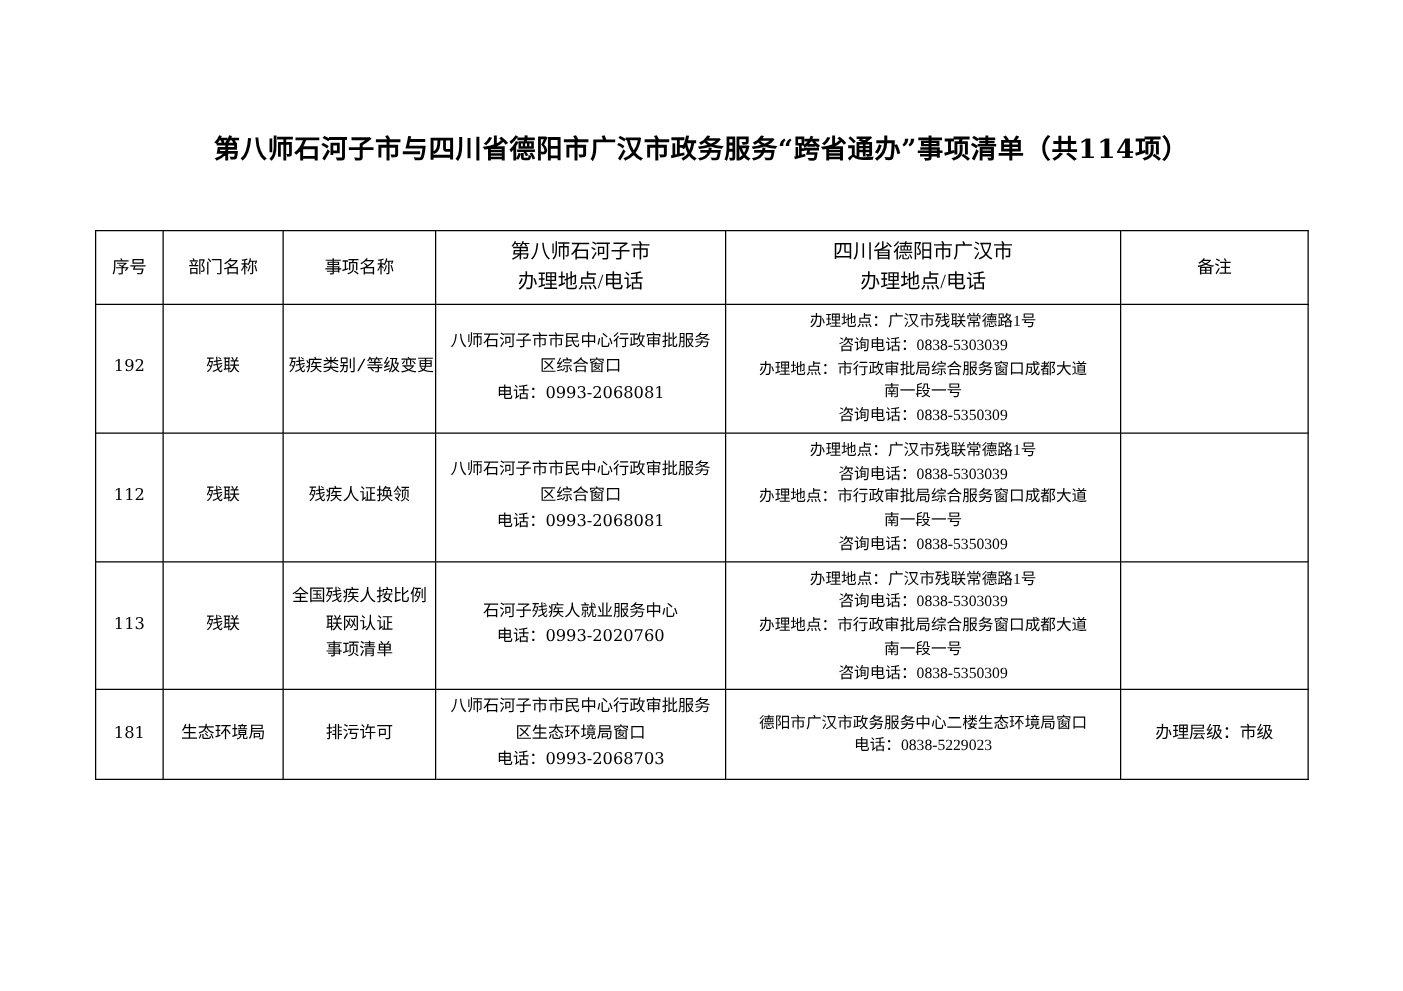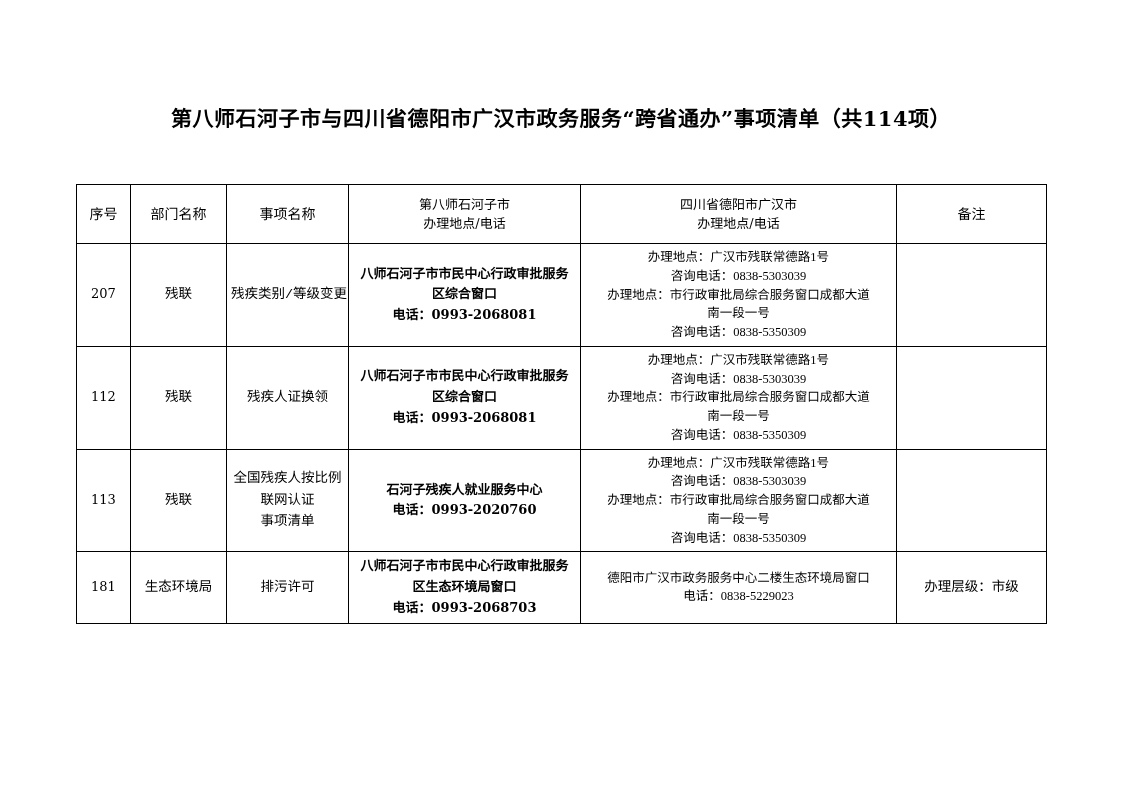--- a/index.html
+++ b/index.html
@@ -77,37 +77,37 @@
     white-space: nowrap;
   }
   .gh-cell .ln {
     font-size: 12.5px;
     line-height: 1.5;
     font-family: Liberation Serif, serif;
   }
   .shz-cell .ln {
     font-size: 13px;
     line-height: 1.6;
-    font-weight: bold;
   }
   .item-cell .ln, .dept-cell .ln, .note-cell .ln {
     font-size: 13.5px;
     line-height: 1.6;
     font-family: Liberation Mono, monospace;
   }
   .seq-cell {
     font-size: 14px;
   }
   .row-111 td, .row-112 td, .row-113 td { height: 88px; }
   .row-114 td { height: 58px; }
   .hdr-two-lines .ln {
     display: block;
     white-space: nowrap;
-    font-size: 13px;
+    font-size: 16px;
     line-height: 1.5;
+    font-family: Liberation Serif, serif;
   }
 </style>
 </head>
 <body>
 
 <div class="page">
 
   <div class="doc-title">第八师石河子市与四川省德阳市广汉市政务服务“跨省通办”事项清单（共114项）</div>
 
   <div class="table-wrap">
@@ -136,21 +136,21 @@
               <span class="ln">四川省德阳市广汉市</span>
               <span class="ln">办理地点/电话</span>
             </span>
           </th>
           <th>备注</th>
         </tr>
       </thead>
       <tbody>
 
         <tr class="row-111">
-          <td class="seq-cell">207</td>
+          <td class="seq-cell">192</td>
           <td class="dept-cell">
             <span class="cell-lines">
               <span class="ln">残联</span>
             </span>
           </td>
           <td class="item-cell">
             <span class="cell-lines">
               <span class="ln">残疾类别/等级变更</span>
             </span>
           </td>

